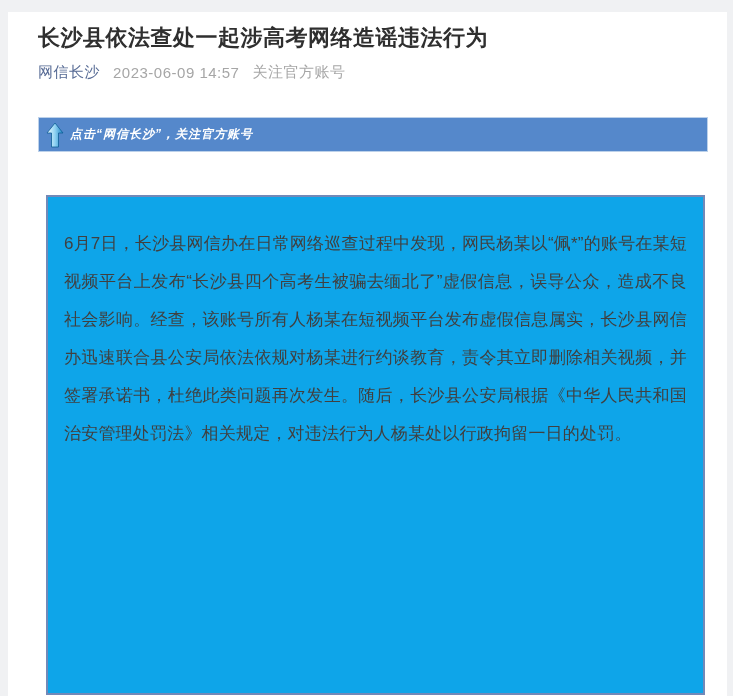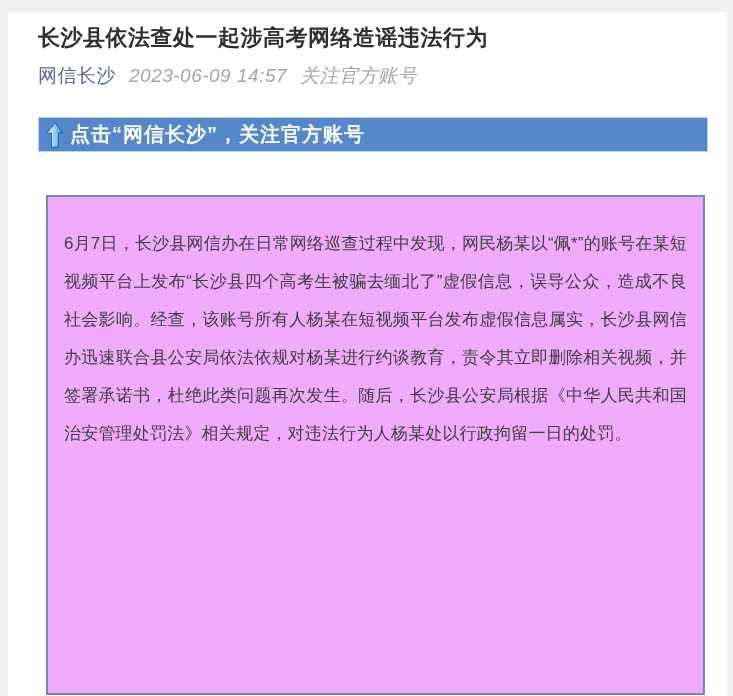--- a/index.html
+++ b/index.html
@@ -35,29 +35,29 @@
     line-height: 30px;
   }
 
   .byline {
     position: absolute;
     left: 30px;
     top: 51px;
     display: flex;
     align-items: center;
     gap: 13px;
-    font-size: 19px;
+    font-size: 15px;
     letter-spacing: 0.5px;
   }
   .account-link {
     color: #576b95;
     cursor: pointer;
     text-decoration: none;
   }
-  .meta-text { color: #a6a6a6; font-style: italic; }
+  .meta-text { color: #a6a6a6; }
 
   .banner {
     position: absolute;
     left: 30px;
     top: 105px;
     width: 670px;
     height: 35px;
     background: #5588cb;
     border: 1px solid #bcd1ea;
     display: flex;
@@ -68,34 +68,35 @@
   .banner .arrow-wrap {
     width: 18px;
     height: 26px;
     margin-right: 6px;
     display: inline-flex;
     align-items: center;
     justify-content: center;
   }
   .banner-text {
     color: #ffffff;
-    font-size: 20px;
+    font-size: 12px;
     font-weight: bold;
     letter-spacing: 1px;
     padding-bottom: 1px;
+    font-style: italic;
   }
 
   .article-box {
     position: absolute;
     left: 38px;
     top: 183px;
     width: 659px;
     height: 500px;
     border: 2px solid #7289b8;
-    background: #f0abfc;
+    background: #0ea5e9;
     padding: 28px 16px 20px 16px;
   }
   .article-box p {
     font-size: 17px;
     line-height: 38px;
     color: #404040;
     letter-spacing: 0.2px;
     text-align: justify;
   }
   .article-box p + p { margin-top: 9px; }

